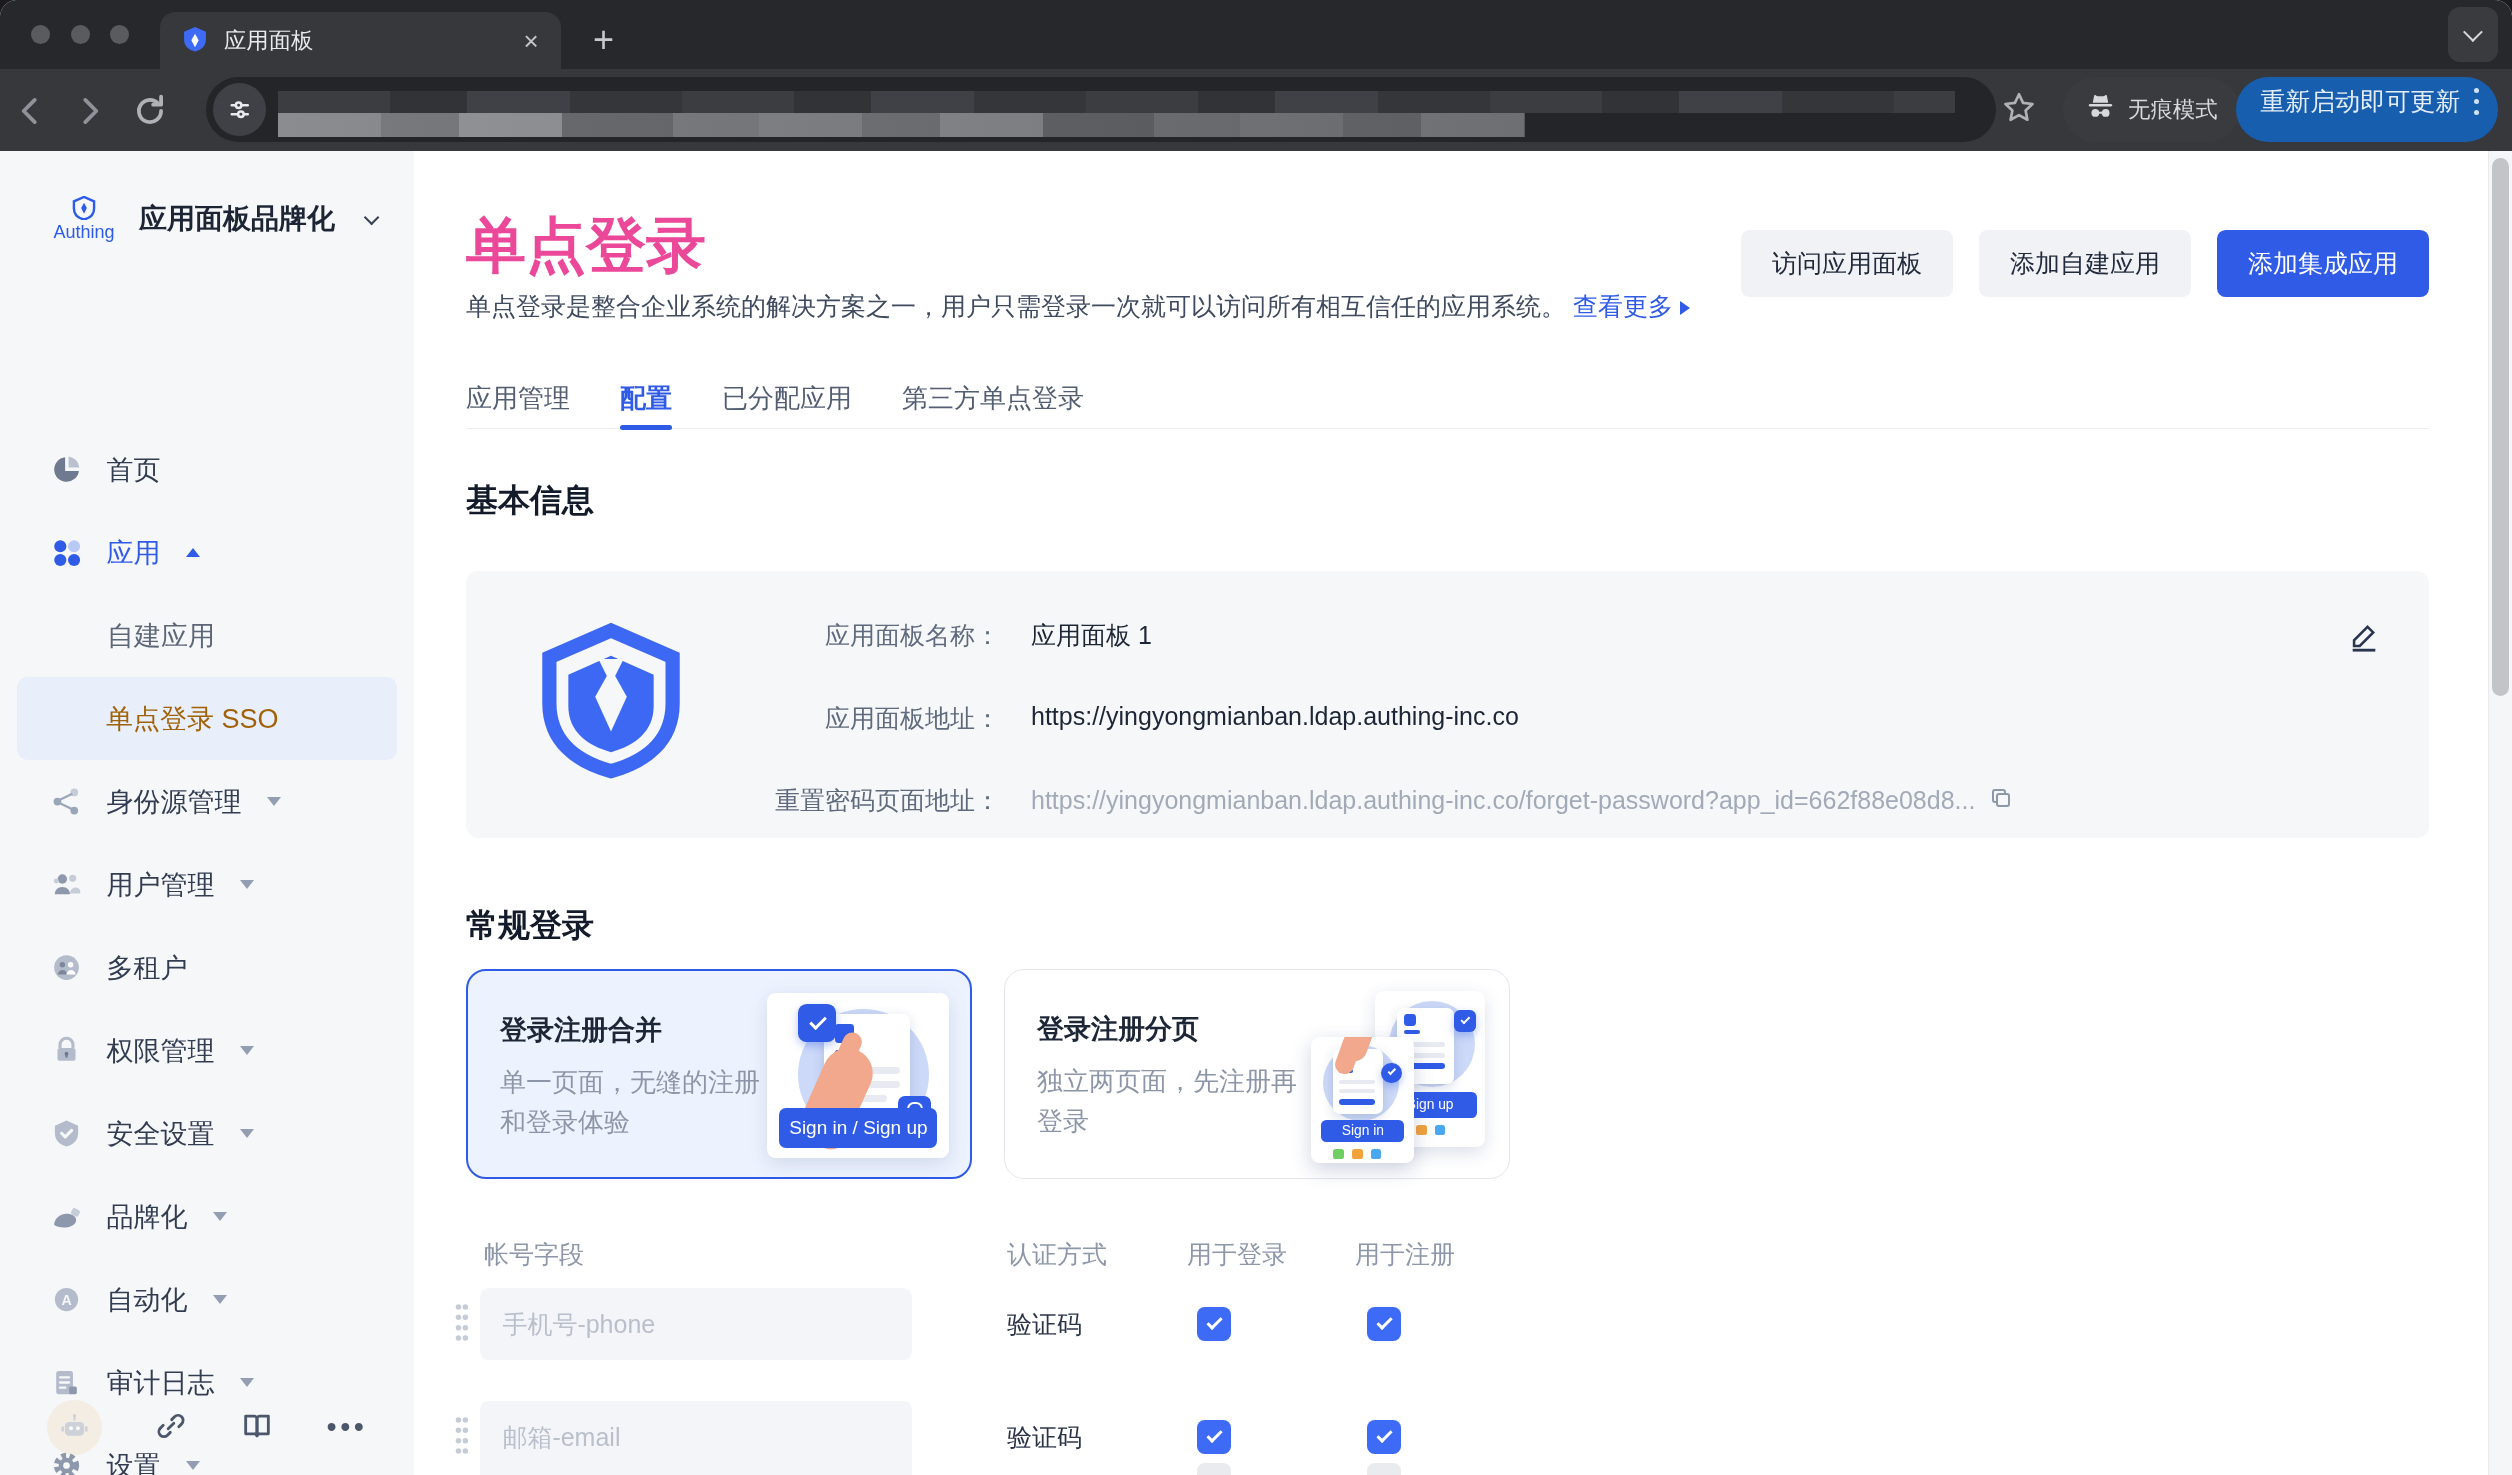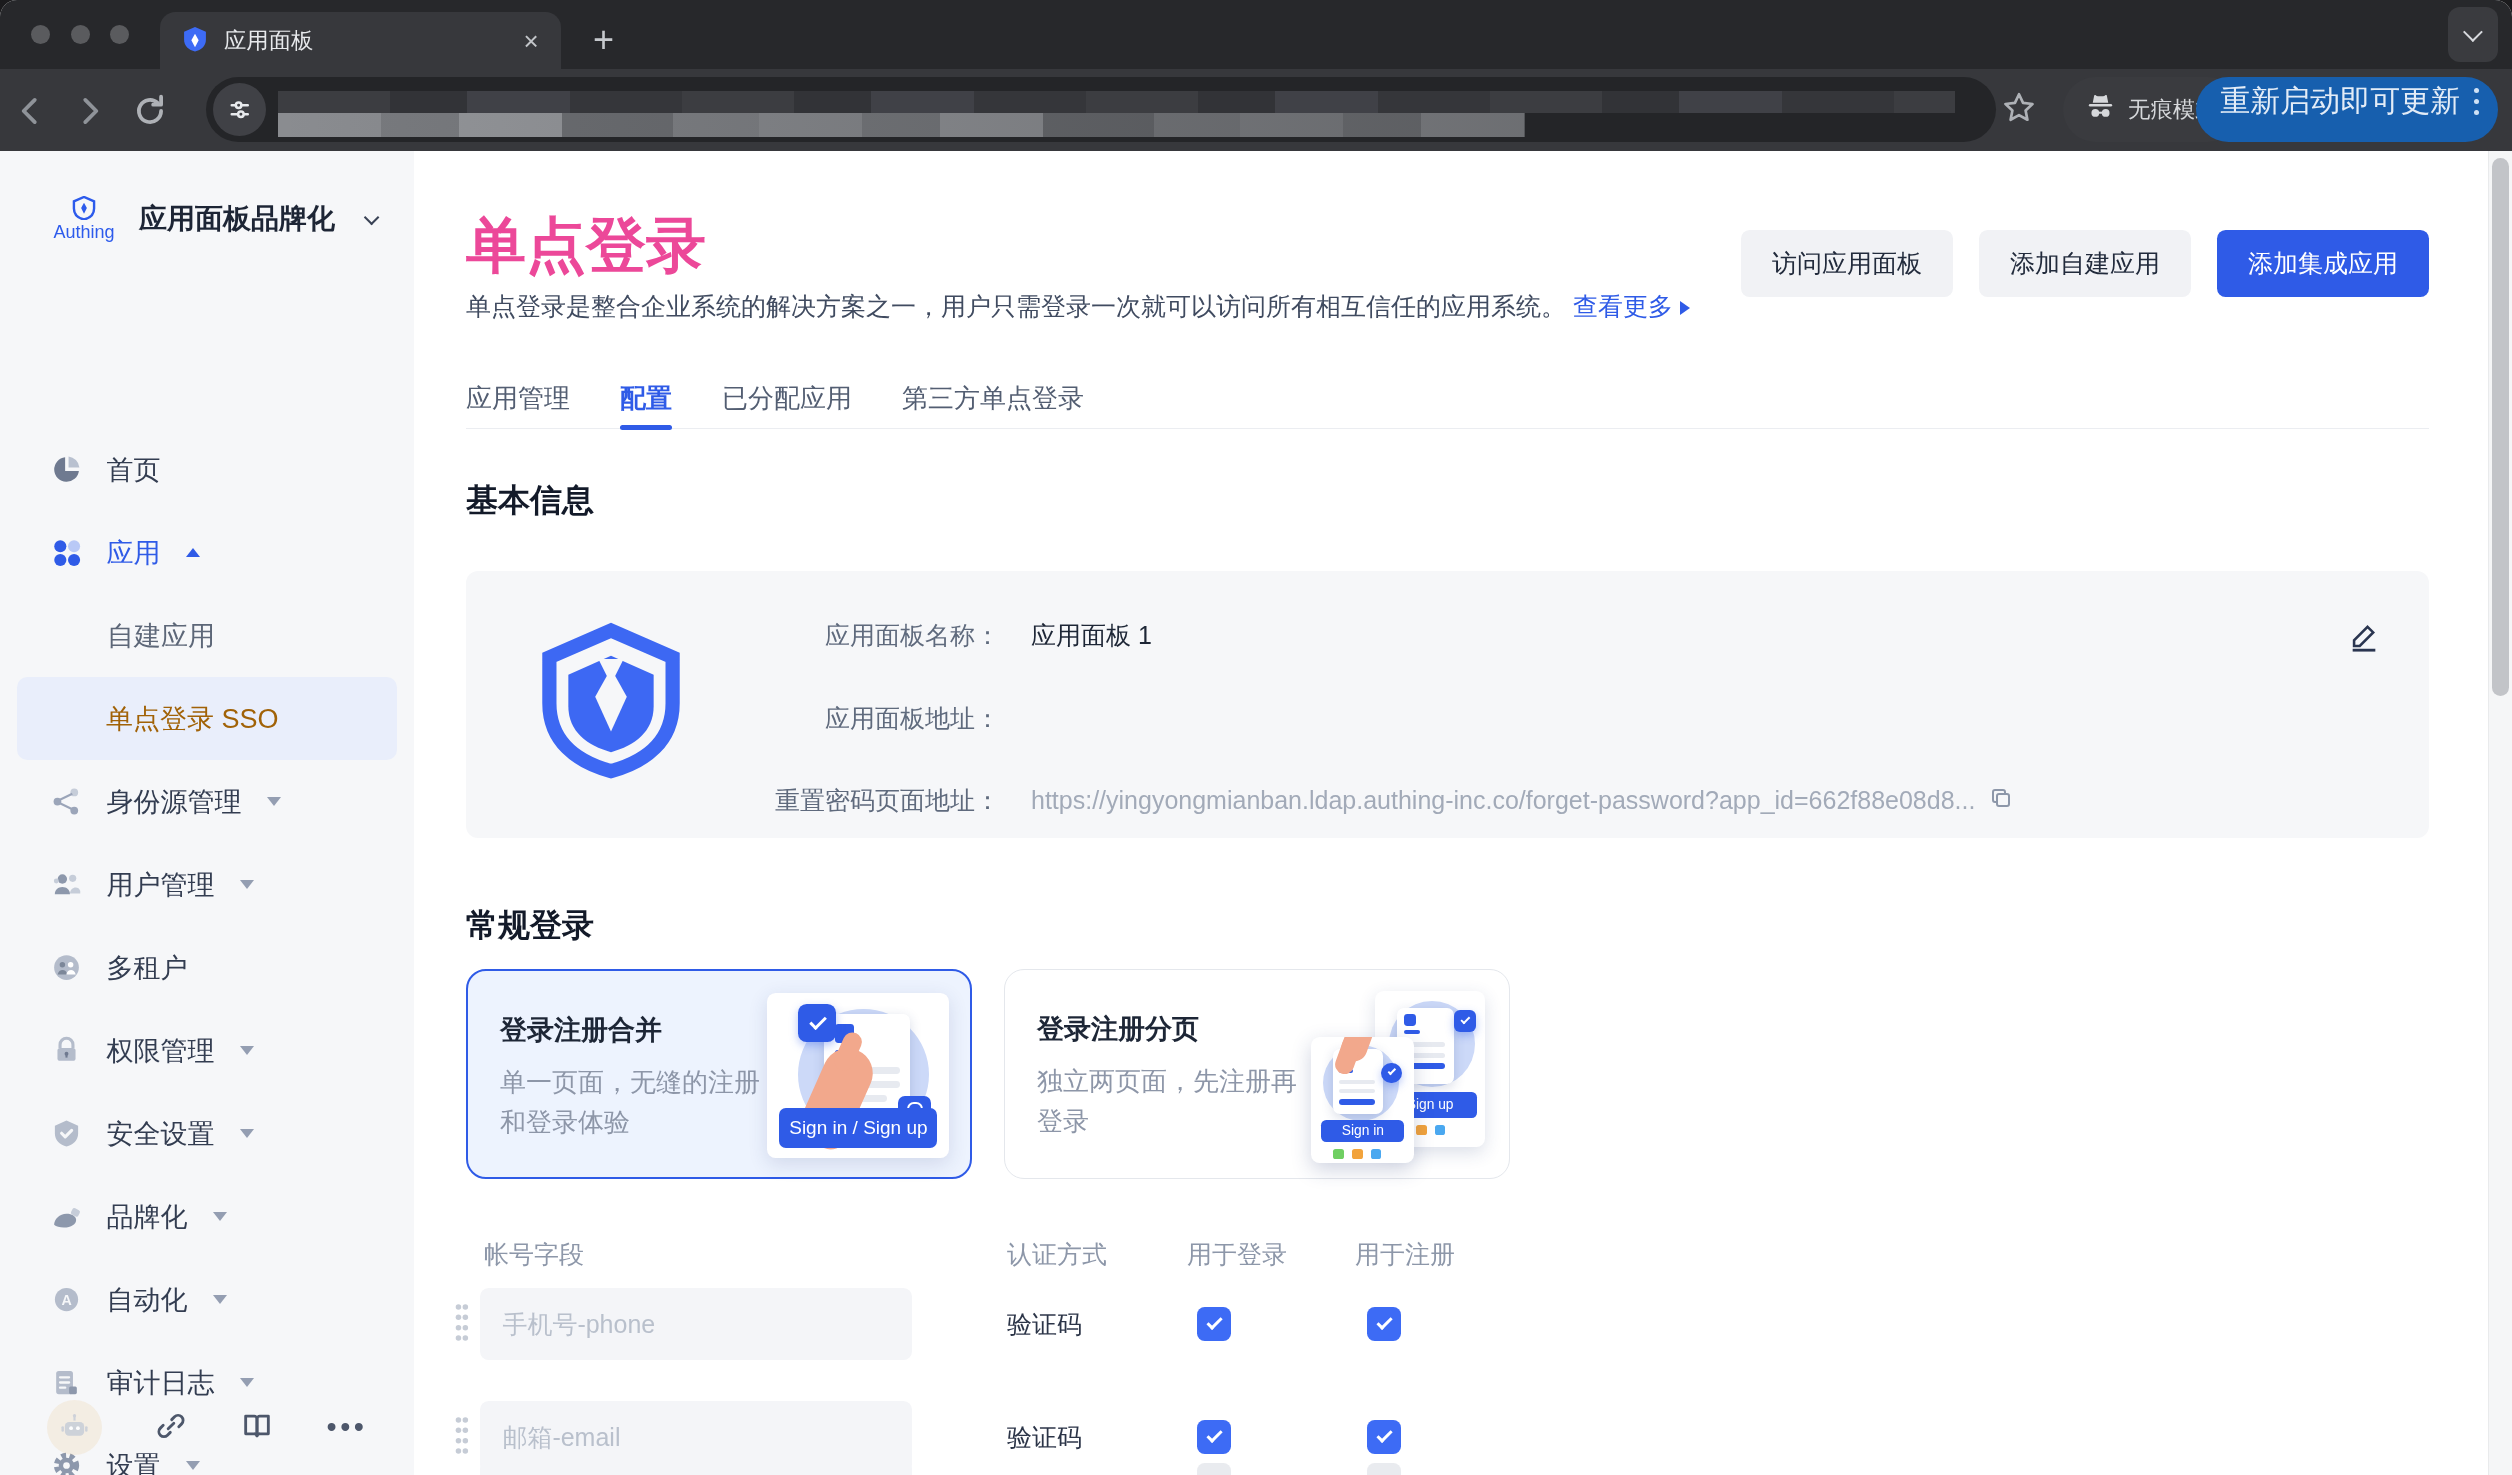--- a/index.html
+++ b/index.html
@@ -32,21 +32,21 @@
     background:repeating-linear-gradient(90deg,#3c3d41 0 112px,#323337 112px 189px,#404147 189px 292px,#35363a 292px 404px); }
   .mosaic-bot { position:absolute; left:72px; top:36px; height:24px; width:1247px;
     background:repeating-linear-gradient(90deg,#8a8c90 0 103px,#797b7f 103px 181px,#94969a 181px 284px,#6c6e72 284px 395px,#808286 395px 481px);
     }
   .mosaic-bot::after { content:""; position:absolute; inset:0;
     background:linear-gradient(90deg,rgba(36,37,40,0) 0%,rgba(36,37,40,.35) 100%); }
   .star-btn { position:absolute; right:475px; top:89px; }
   .chip { position:absolute; right:272px; top:77px; height:65px; border-radius:33px; background:#3a3b3f;
           display:flex; align-items:center; gap:12px; padding:0 22.4px; color:#d6d8db; font-size:22.4px; }
   .update-pill { position:absolute; right:13.8px; top:77px; height:65px; border-radius:33px; background:#175fae;
-                 display:flex; align-items:center; gap:13.8px; padding:0 19px 16px 24px; color:#e3ecf7; font-size:30px; }
+                 display:flex; align-items:center; gap:13.8px; padding:0 19px 16px 24px; color:#e3ecf7; font-size:25px; }
   .kebab { display:flex; flex-direction:column; gap:6px; }
   .kebab i { width:5.2px; height:5.2px; border-radius:50%; background:#cfe1f5; }
 
   
   .sidebar { position:absolute; left:0; top:151px; width:414px; bottom:0; background:#f6f7f9; }
   .logo-row { display:flex; align-items:center; gap:19px; padding:45px 0 0 48px; }
   .logo-mark { display:flex; flex-direction:column; align-items:center; width:72px; }
   .logo-mark .t { color:#2d5bec; font-size:18px; margin-top:1.7px; }
   .ws-title { color:#1d2535; font-size:28px; font-weight:700; }
   .ws-chev { width:11.2px; height:11.2px; border-right:2.6px solid #3a4356; border-bottom:2.6px solid #3a4356;
@@ -442,20 +442,21 @@
           <polygon points="50,30 60,48 50,70 40,48" fill="#f6f7f9"></polygon>
           <polygon points="42,24 58,24 50,40" fill="#f6f7f9"></polygon>
         </svg>
       </div>
       <div class="info-row" style="top:48px">
         <span class="info-label">应用面板名称：</span>
         <span class="info-value">应用面板 1</span>
       </div>
       <div class="info-row" style="top:131px">
         <span class="info-label">应用面板地址：</span>
+        <span class="info-value">https://yingyongmianban.ldap.authing-inc.co</span>
       </div>
       <div class="info-row" style="top:213px">
         <span class="info-label">重置密码页面地址：</span>
         <span class="info-value-gray">
           <span>https://yingyongmianban.ldap.authing-inc.co/forget-password?app_id=662f88e08d8...</span>
           <span>
             <svg width="24" height="24" viewBox="0 0 24 24" fill="none" stroke="#8d97a9" stroke-width="2">
                 <rect x="8" y="8" width="12" height="12" rx="2"></rect>
                 <path d="M16 8 V6 a2 2 0 0 0 -2-2 H6 a2 2 0 0 0 -2 2 v8 a2 2 0 0 0 2 2 h2"></path>
               </svg>

